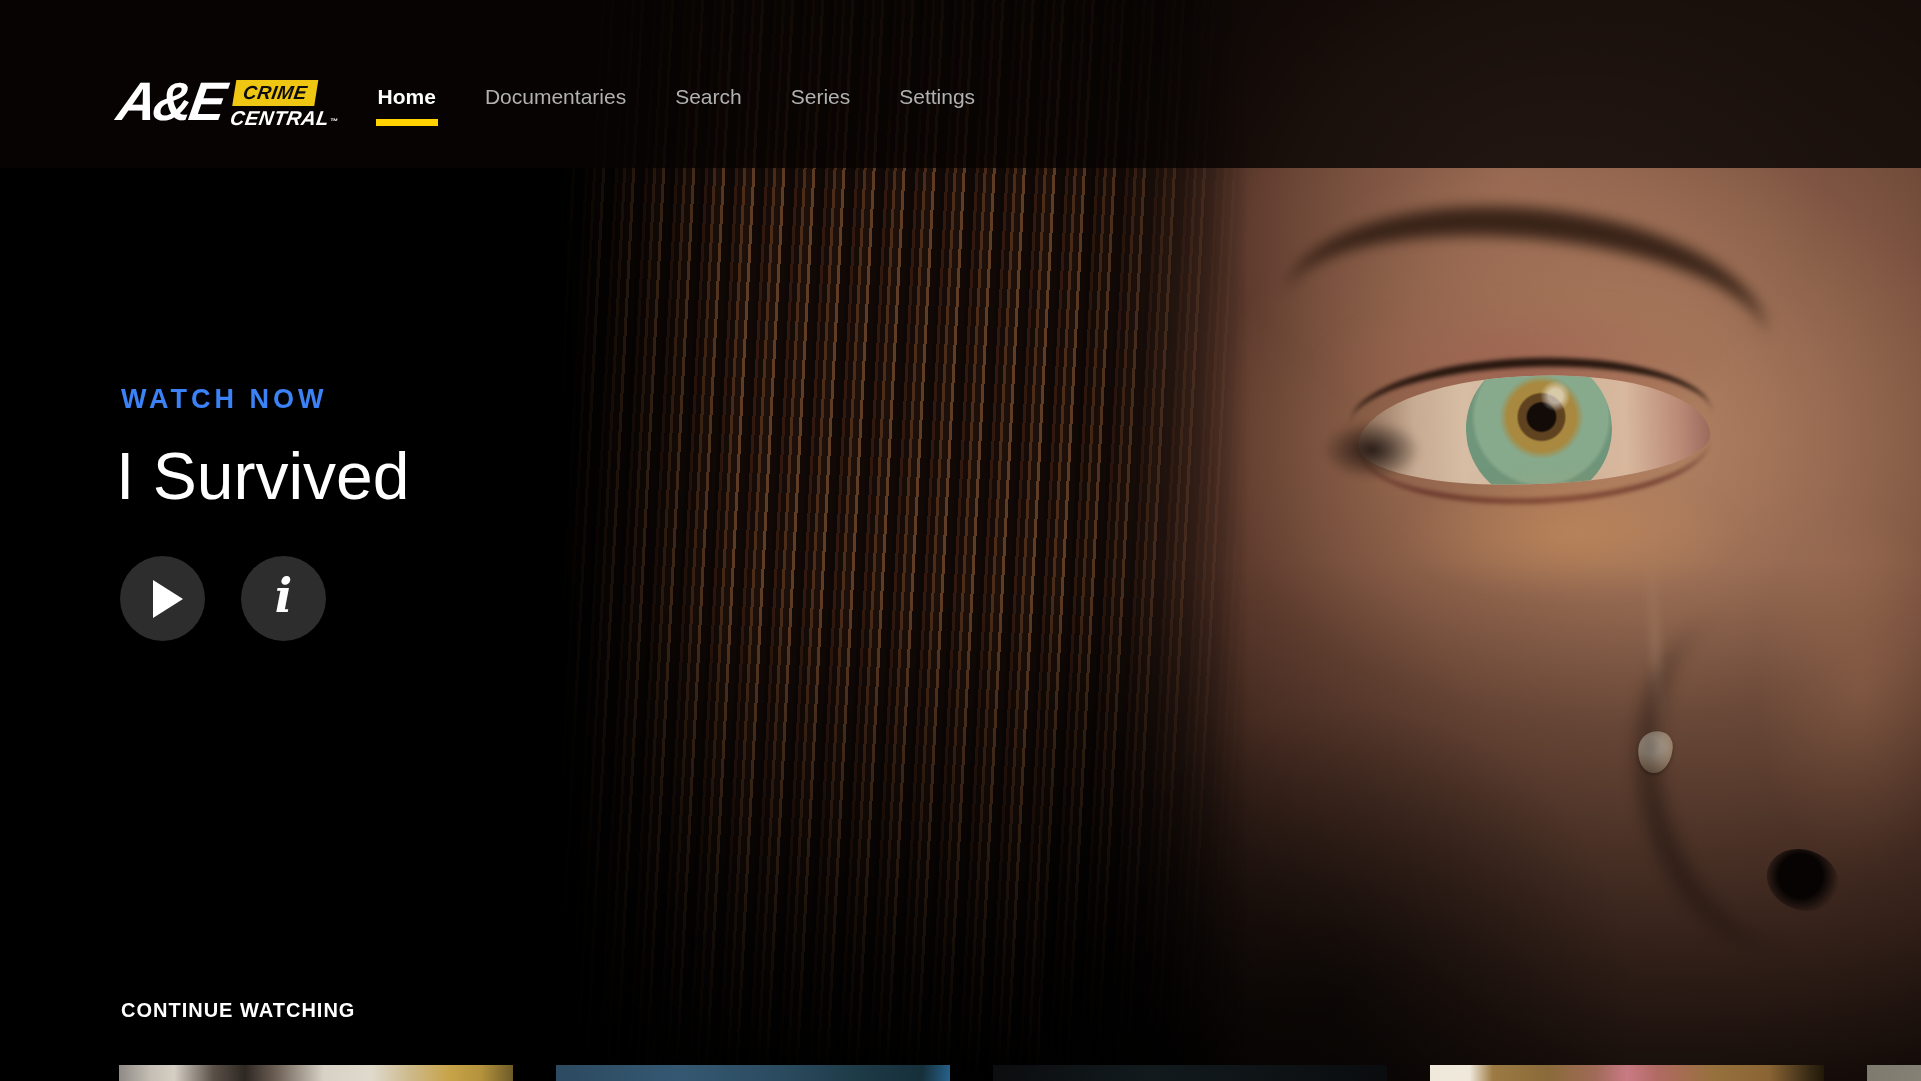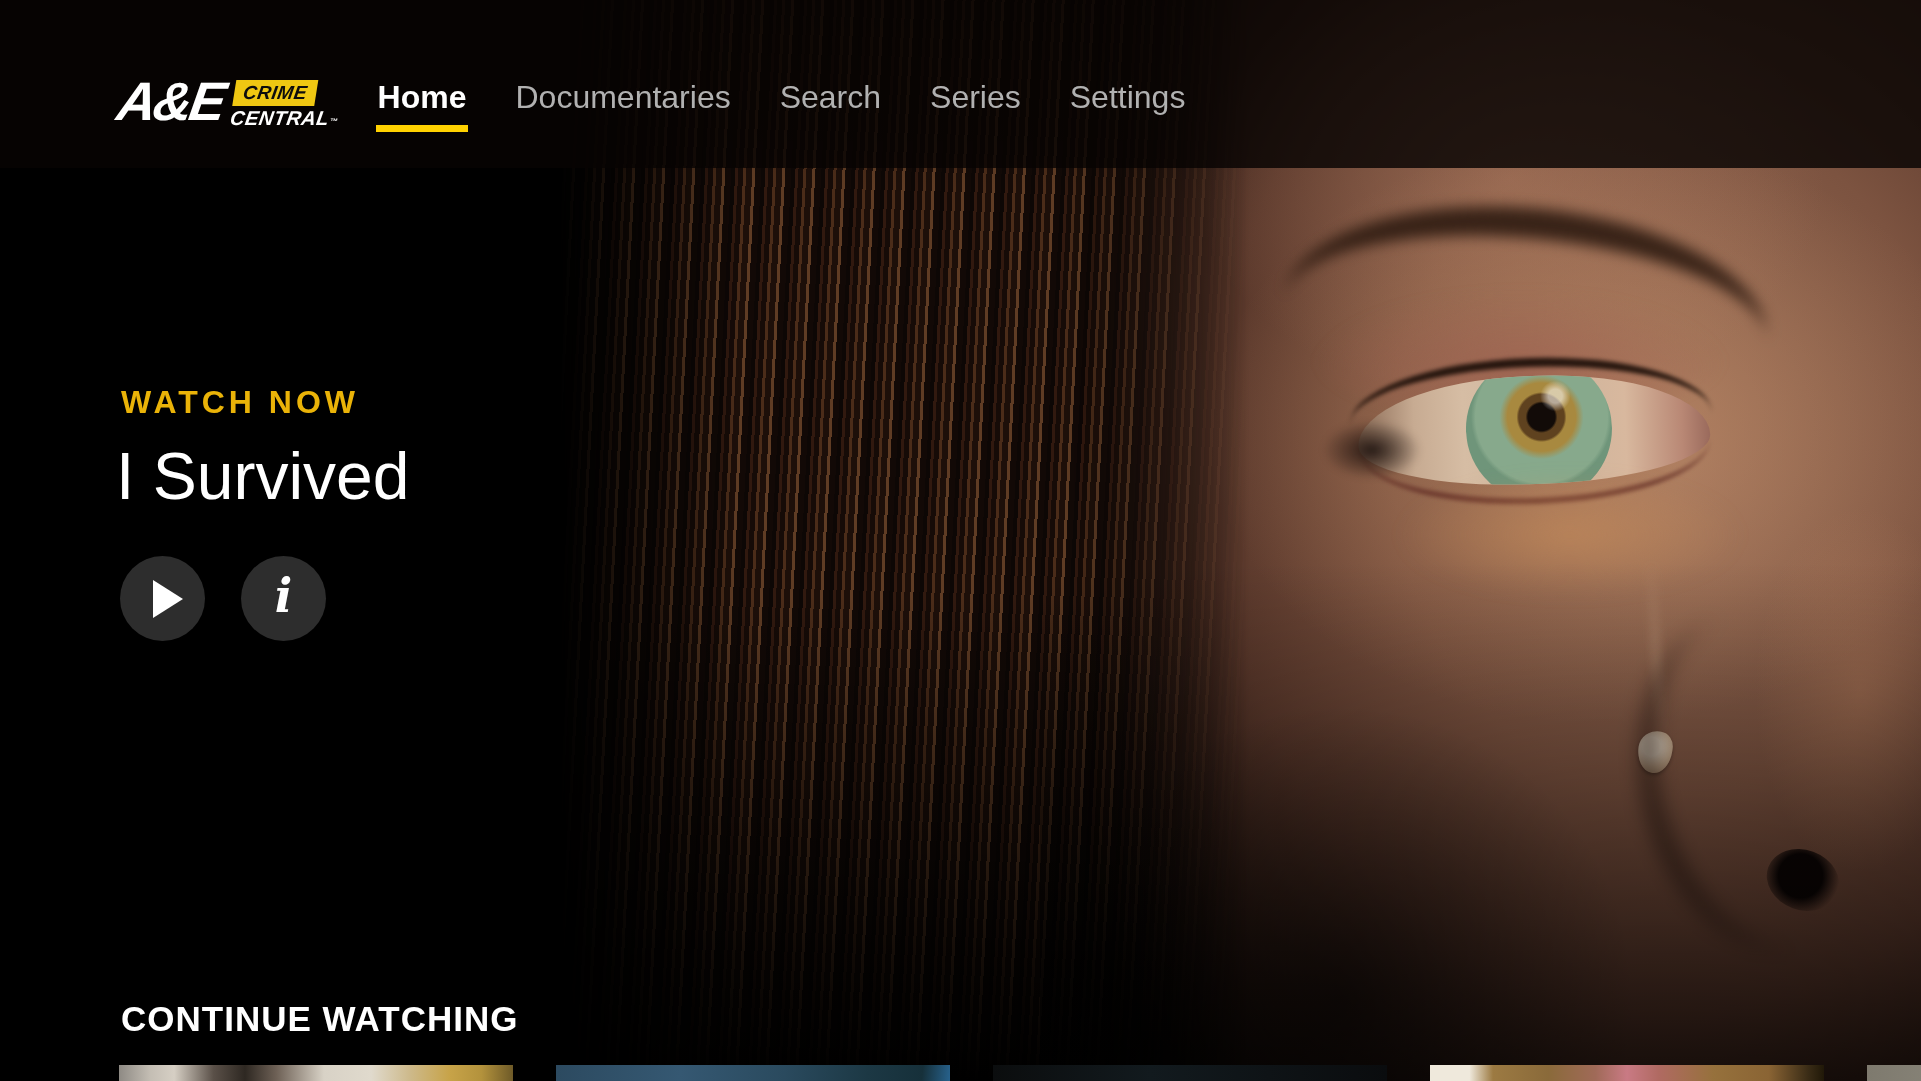--- a/index.html
+++ b/index.html
@@ -114,30 +114,30 @@
     padding:3px 9px 4px 9px;letter-spacing:.5px;
   }
   .logo-central{
     color:#fff;font-style:italic;font-weight:800;font-size:20px;line-height:1;
     letter-spacing:.5px;margin-top:2px;display:flex;align-items:flex-start;
   }
   .logo-tm{font-size:8px;font-style:normal;margin-top:10px;margin-left:1px;}
 
   .nav{display:flex;align-items:center;gap:49px;margin-left:36px;list-style:none;padding:0;}
   .nav-item{
-    position:relative;font-size:32px;color:#b1b1b1;text-decoration:none;cursor:pointer;
+    position:relative;font-size:21px;color:#b1b1b1;text-decoration:none;cursor:pointer;
     font-weight:400;line-height:1.15;text-align:center;
   }
   .nav-item.active{color:#fff;font-weight:700;}
   .nav-underline{position:absolute;left:-2px;right:-2px;bottom:-17px;height:7px;}
 
   
   .kicker{
     position:absolute;left:121px;top:384px;z-index:5;
-    font-size:32px;font-weight:700;letter-spacing:4px;color:#eab308;text-align:center;
+    font-size:27px;font-weight:700;letter-spacing:4px;color:#3b82f6;text-align:center;
   }
   .title{
     position:absolute;left:116px;top:438px;z-index:5;
     font-size:66px;font-weight:400;color:#fff;letter-spacing:0;
   }
   .hero-buttons{position:absolute;left:120px;top:556px;z-index:5;display:flex;gap:36px;}
   .circle-btn{
     width:85px;height:85px;border-radius:50%;border:none;cursor:pointer;
     display:flex;align-items:center;justify-content:center;padding:0;
   }
@@ -146,21 +146,21 @@
     border-top:19px solid transparent;border-bottom:19px solid transparent;margin-left:10px;
   }
   .info-glyph{
     font-family:"DejaVu Serif",serif;font-style:italic;font-weight:700;
     font-size:46px;color:#fff;line-height:1;margin-top:-6px;
   }
 
   
   .section-title{
     position:absolute;left:121px;top:999px;z-index:5;
-    font-size:35px;font-weight:700;letter-spacing:1px;color:#fff;
+    font-size:20px;font-weight:700;letter-spacing:1px;color:#fff;
   }
   .thumb-row{position:absolute;left:119px;top:1065px;z-index:5;display:flex;gap:43px;}
   .thumb{width:394px;height:220px;flex:none;background:#151515;cursor:pointer;}
 </style>
 </head>
 <body>
 
 <div class="hero">
   <div class="face"></div>
   <div class="hair"></div>

